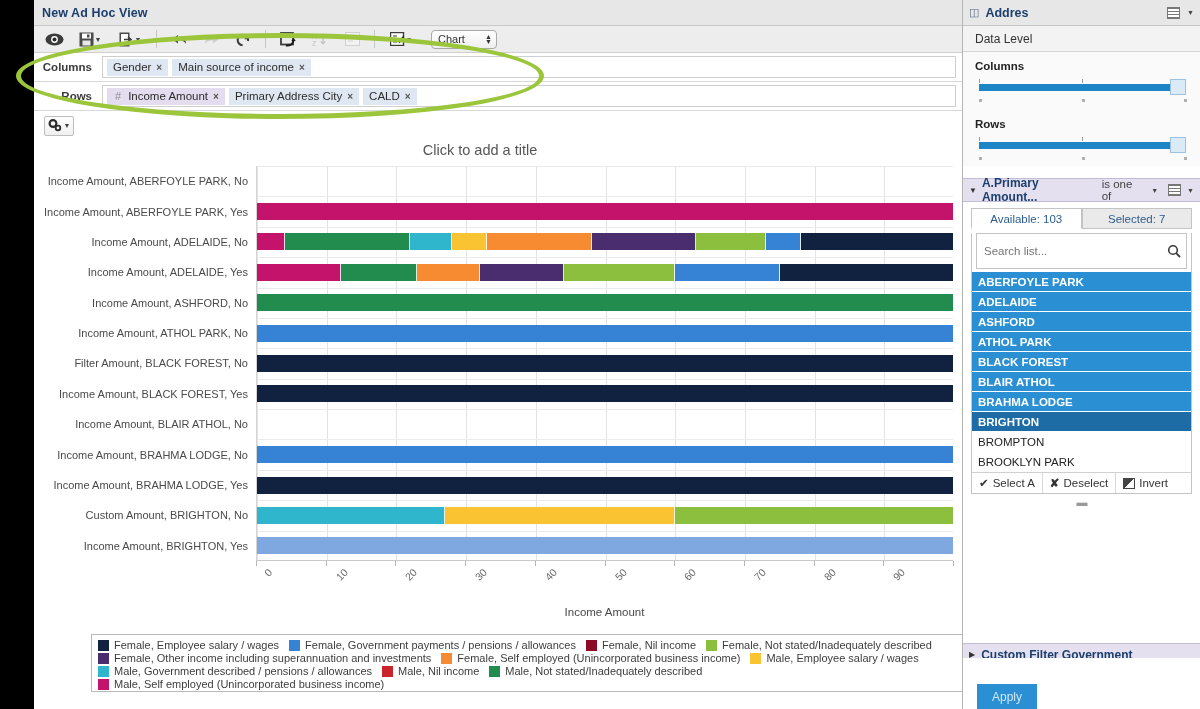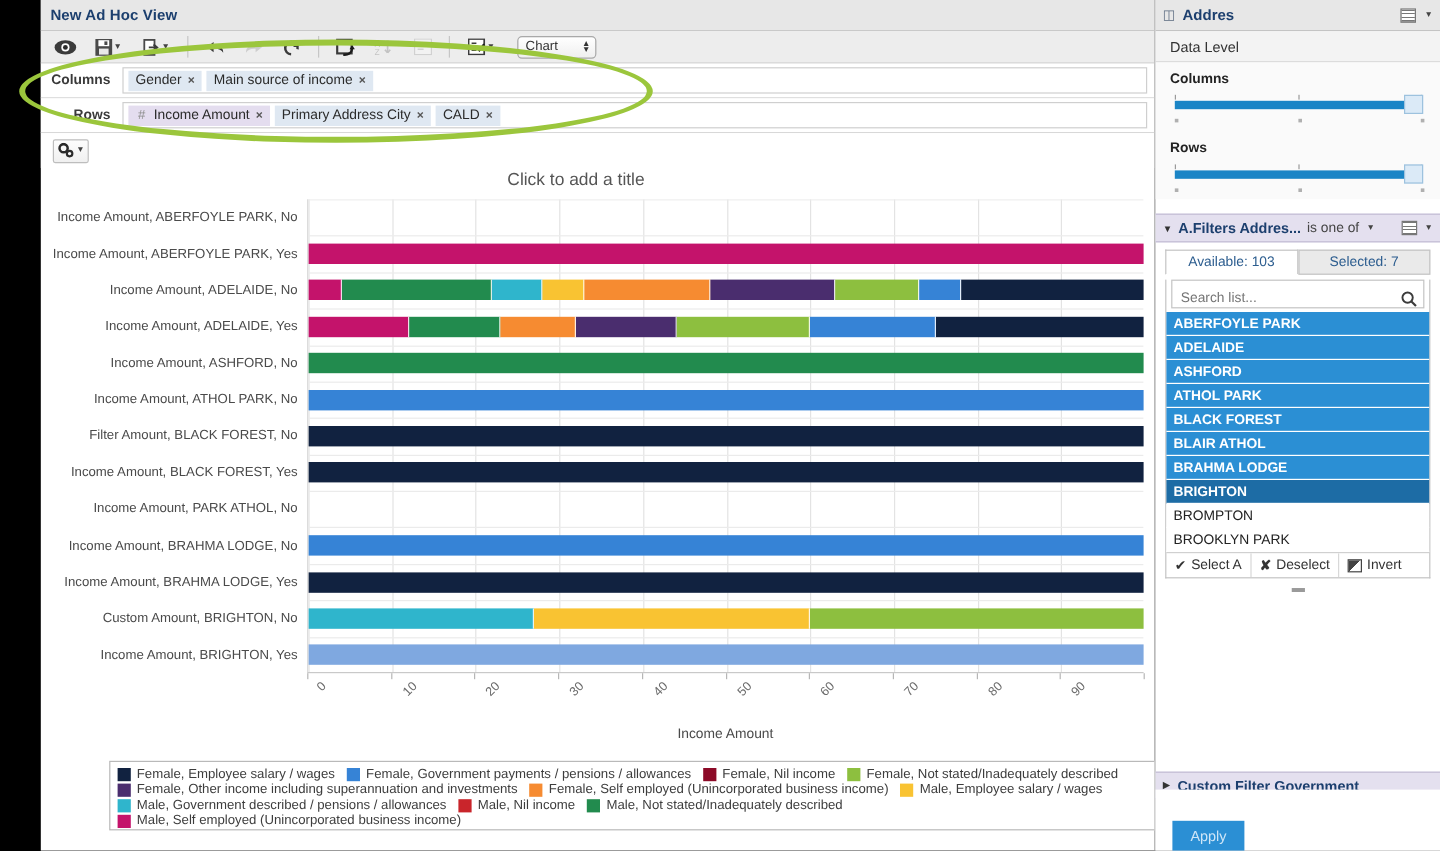--- a/index.html
+++ b/index.html
@@ -162,22 +162,22 @@
   .filterhead .op { font-size: 11.5px; color: #444; }
   .tabs { display: flex; padding: 6px 8px 0 8px; }
   .tab {
     flex: 1; height: 21px; border: 1px solid #c4c4c4; background: #eaeaea;
     display: flex; align-items: center; justify-content: center;
     font-size: 11.5px; color: #2c5d8f; cursor: pointer;
   }
   .tab.active { background: #fff; border-bottom-color: #fff; color: #2c5d8f; }
   .listbox { margin: 0 8px; border: 1px solid #c4c4c4; border-top: none; background: #fff; }
   .searchrow {
-    height: 24px; margin: 4px 4px 3px 4px; border: 1px solid #c4c4c4;
-    display: flex; align-items: flex-end; padding: 0 5px;
+    height: 36px; margin: 4px 4px 3px 4px; border: 1px solid #c4c4c4;
+    display: flex; align-items: center; padding: 0 5px;
   }
   .searchrow input {
     flex: 1; border: none; outline: none; font-size: 11.5px; color: #888;
     font-family: "Liberation Sans", sans-serif; background: transparent;
   }
   .opt {
     height: 20px; line-height: 20px; padding-left: 6px;
     font-size: 11.5px; font-weight: bold; color: #fff; background: #2b8fd4;
     border-bottom: 1px solid #fff; cursor: pointer;
   }
@@ -366,21 +366,21 @@
     <div class="plotwrap">
       <div class="ylabels" id="ylabels">
           <div class="ylab" style="top: 8px;">Income Amount, ABERFOYLE PARK, No</div>
           <div class="ylab" style="top: 39px;">Income Amount, ABERFOYLE PARK, Yes</div>
           <div class="ylab" style="top: 69px;">Income Amount, ADELAIDE, No</div>
           <div class="ylab" style="top: 99px;">Income Amount, ADELAIDE, Yes</div>
           <div class="ylab" style="top: 130px;">Income Amount, ASHFORD, No</div>
           <div class="ylab" style="top: 160px;">Income Amount, ATHOL PARK, No</div>
           <div class="ylab" style="top: 190px;">Filter Amount, BLACK FOREST, No</div>
           <div class="ylab" style="top: 221px;">Income Amount, BLACK FOREST, Yes</div>
-          <div class="ylab" style="top: 251px;">Income Amount, PARK ATHOL, No</div>
+          <div class="ylab" style="top: 251px;">Income Amount, BLAIR ATHOL, No</div>
           <div class="ylab" style="top: 282px;">Income Amount, BRAHMA LODGE, No</div>
           <div class="ylab" style="top: 312px;">Income Amount, BRAHMA LODGE, Yes</div>
           <div class="ylab" style="top: 342px;">Custom Amount, BRIGHTON, No</div>
           <div class="ylab" style="top: 373px;">Income Amount, BRIGHTON, Yes</div>
         </div>
       <div class="plot" id="plot">
           <div class="vgrid" style="left: 0px;"></div>
           <div class="vgrid" style="left: 70px;"></div>
           <div class="vgrid" style="left: 139px;"></div>
           <div class="vgrid" style="left: 209px;"></div>
@@ -577,21 +577,21 @@
       </div>
       <div class="sdots">
         <div class="sdot" style="left:4px"></div>
           <div class="sdot" style="left:107px"></div>
           <div class="sdot" style="left:209px"></div>
       </div>
     </div>
 
     <div class="filterhead" style="margin-top:12px">
       <span class="tri">▼</span>
-      <span class="nm">A.Filters Addres...</span>
+      <span class="nm">A.Primary Amount...</span>
       <span class="op">is one of</span>
       <span class="caret">▼</span>
       <span style="flex:1"></span>
       <span class="menuicon"></span>
       <span class="caret">▼</span>
     </div>
 
     <div class="tabs">
       <div class="tab active">Available: 103</div>
       <div class="tab">Selected: 7</div>

